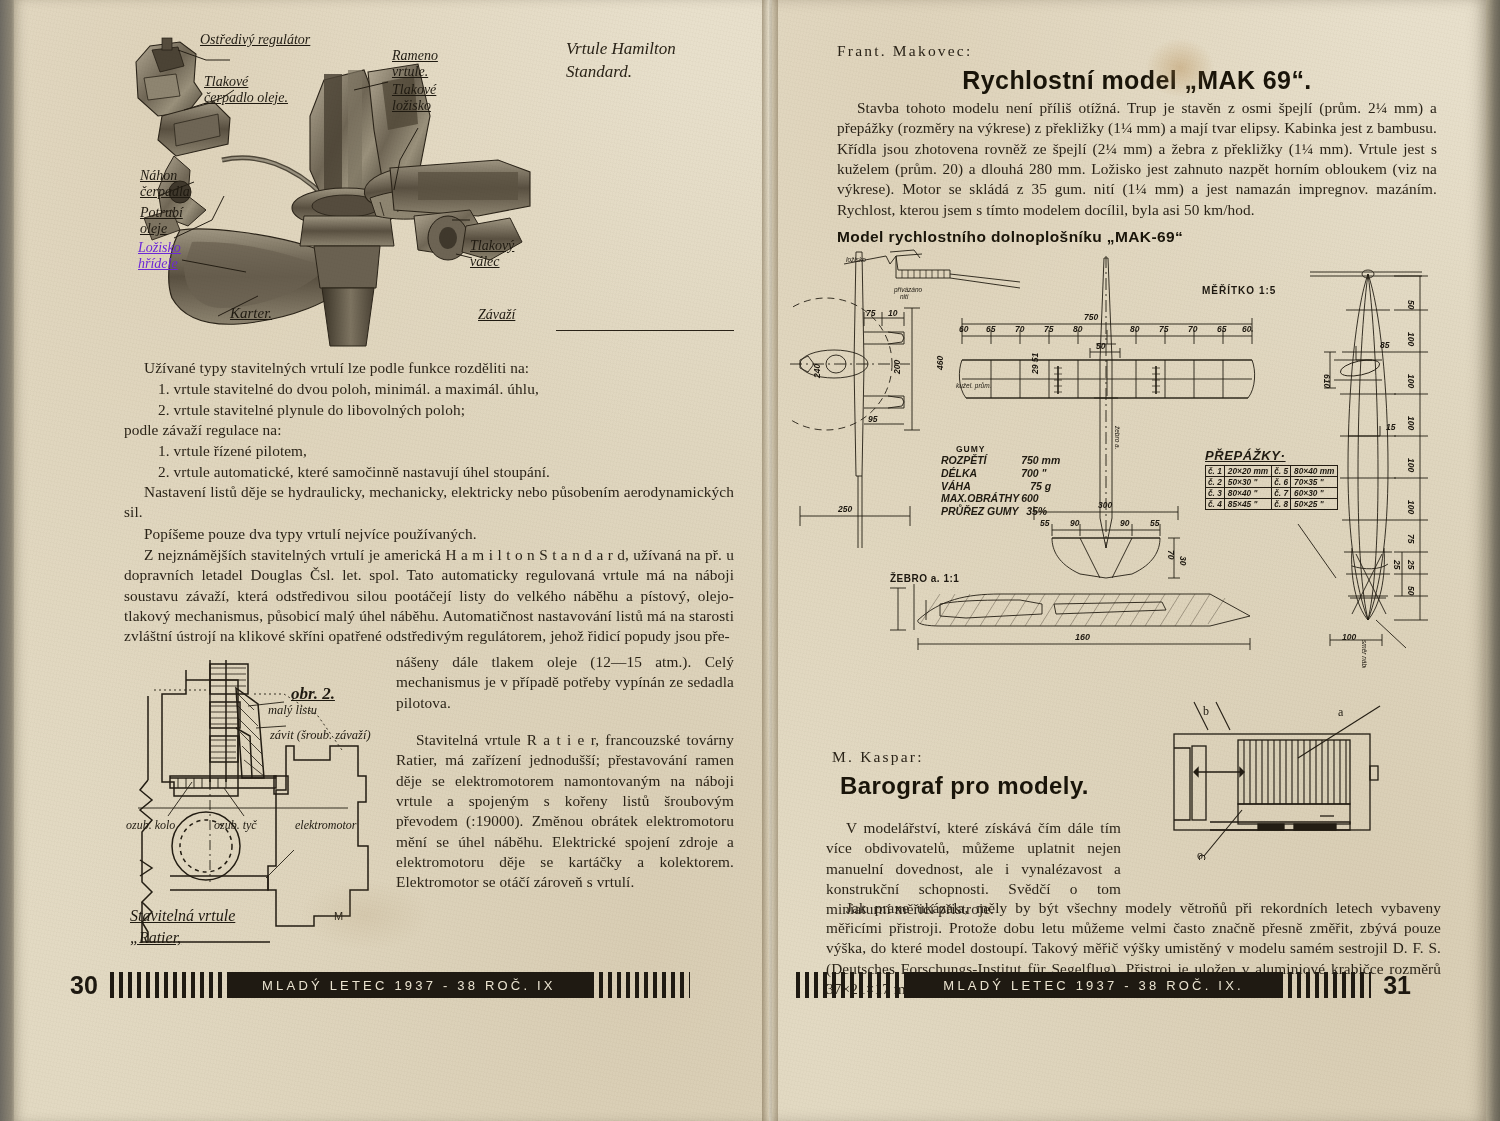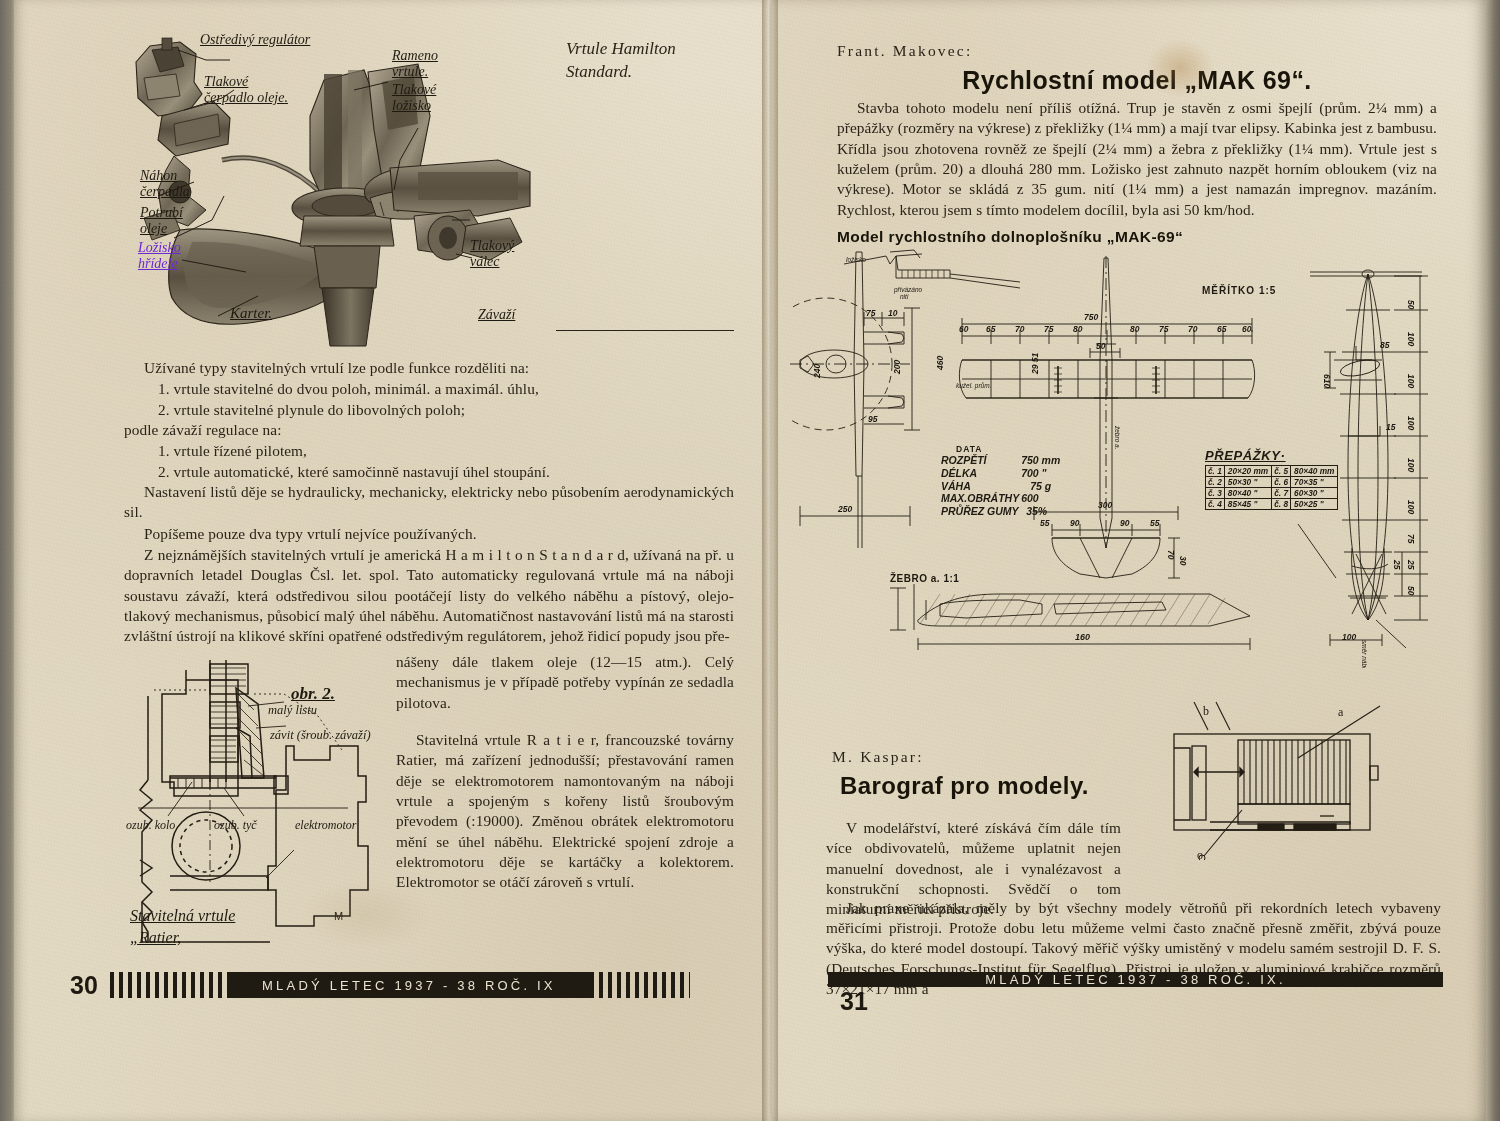--- a/index.html
+++ b/index.html
@@ -606,21 +606,21 @@
         <text x="572" y="392" transform="rotate(90 572 392)">směr náběhu</text>
       </g>
 
       <text class="tech" x="412" y="46" font-size="10" font-weight="bold" letter-spacing="1">MĚŘÍTKO 1:5</text>
 
       <text class="tech" x="100" y="334" font-size="10" font-weight="bold" letter-spacing=".5">ŽEBRO a. 1:1</text>
     </svg>
   </div>
 
   <div style="position:absolute;left:940px;top:444px;">
-    <div style="font-family:'Liberation Sans',sans-serif;font-size:8.5px;font-weight:bold;letter-spacing:1px;color:#1f1a11;padding-left:16px;">DATA</div>
+    <div style="font-family:'Liberation Sans',sans-serif;font-size:8.5px;font-weight:bold;letter-spacing:1px;color:#1f1a11;padding-left:16px;">GUMY</div>
     <table style="border-collapse:collapse;font-family:'Liberation Sans',sans-serif;font-style:italic;font-weight:bold;font-size:10.5px;color:#1f1a11;line-height:1.03;">
       <tbody>
         <tr>
           <td style="padding-right:22px;">ROZPĚTÍ</td>
           <td>750 mm</td>
         </tr>
         <tr>
           <td>DÉLKA</td>
           <td>700 "</td>
         </tr>
@@ -732,21 +732,21 @@
         <path d="M148,58 L230,6"></path>
         <path d="M92,110 L54,156"></path>
       </g>
       <circle cx="52" cy="158" r="3" fill="none" stroke="#231d13" stroke-width="1"></circle>
     </svg>
   </div>
   <div style="position:absolute;left:1203px;top:704px;font-family:'Liberation Serif',serif;font-size:12px;color:#1f1a11;">b</div>
   <div style="position:absolute;left:1338px;top:705px;font-family:'Liberation Serif',serif;font-size:12px;color:#1f1a11;">a</div>
   <div style="position:absolute;left:1197px;top:848px;font-family:'Liberation Serif',serif;font-size:12px;color:#1f1a11;">o</div>
 
-  <div class="footer" style="left:828px;top:972px;width:615px;flex-direction:column;">
+  <div class="footer" style="left:796px;top:972px;width:615px;">
     <div class="bars" style="width:112px;"></div>
     <div class="band" style="flex:1;justify-content:center;">MLADÝ LETEC     1937 - 38   ROČ. IX.</div>
     <div class="bars" style="width:92px;"></div>
     <div class="pnum" style="margin-left:12px;">31</div>
   </div>
 
   <div id="grain"></div>
   <div id="stain1"></div>
   <div id="stain2"></div>
 </div>

